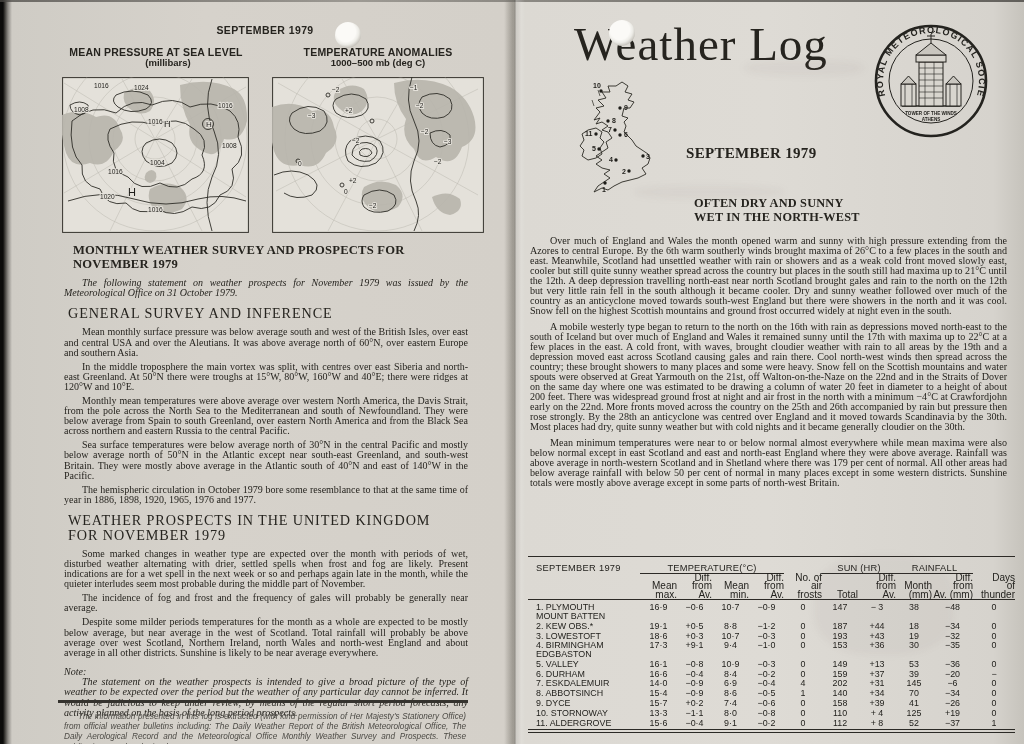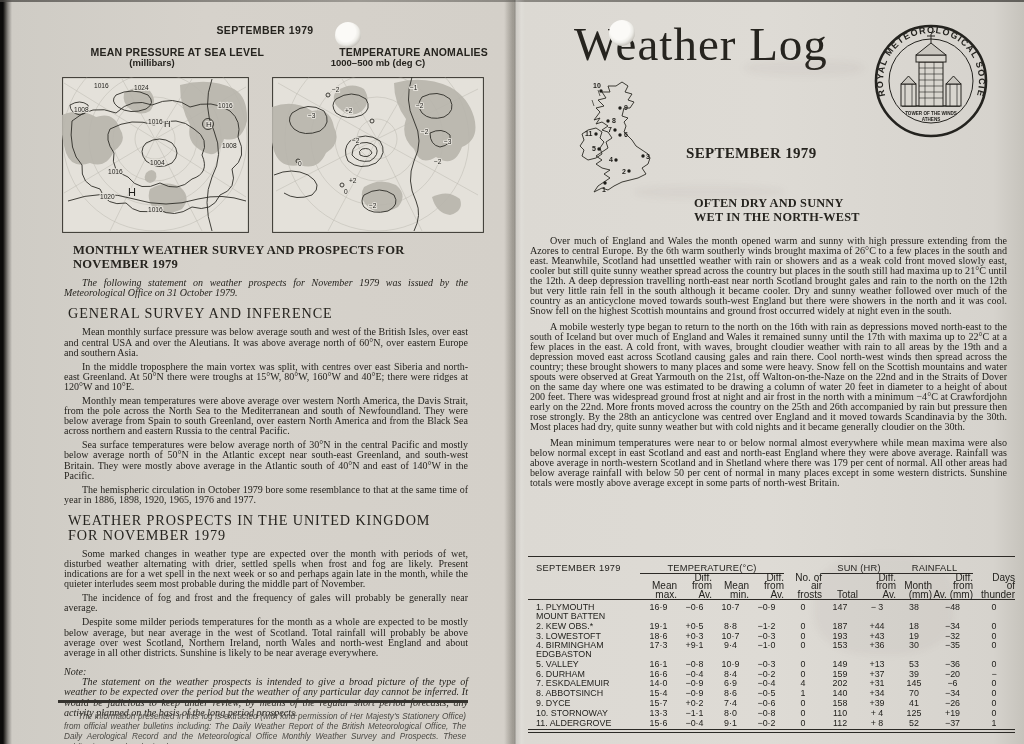--- a/index.html
+++ b/index.html
@@ -6,21 +6,21 @@
   #scan{position:relative;width:1024px;height:744px;overflow:hidden;
     font-family:"Liberation Serif",serif;color:#26241f;
     background:linear-gradient(90deg,#0b0b0a 0,#0b0b0a 3px,#413f3b 5px,#8c8984 8px,#cfccc5 12px,
       #d6d2cb 20%, #d4d0c9 49.2%, #aba79f 50.1%, #dcd9d3 50.9%, #deDBd5 75%, #d6d3cd 97%, #c6c3bc 100%);}
   #scan::before{content:"";position:absolute;left:0;top:0;width:100%;height:2px;
     background:linear-gradient(90deg,#4a4844 0,#8a8781 35%,#55534e 70%,#3f3d39 100%);opacity:.75;}
   .abs{position:absolute;}
   .noselect{user-select:none;}
   
   .top-date{font-family:"Liberation Sans",sans-serif;font-weight:bold;font-size:10.5px;letter-spacing:.4px;text-align:center;}
-  .map-title{font-family:"Liberation Sans",sans-serif;font-weight:bold;font-size:10.5px;text-align:right;line-height:11px;letter-spacing:.2px;}
+  .map-title{font-family:"Liberation Sans",sans-serif;font-weight:bold;font-size:10.5px;text-align:center;line-height:11px;letter-spacing:.2px;}
   .map-sub{font-family:"Liberation Sans",sans-serif;font-weight:bold;font-size:9.5px;text-align:center;line-height:10px;}
   .lcol{left:64px;top:244px;width:404px;}
   .h-survey{font-weight:bold;font-size:12.6px;line-height:13.5px;letter-spacing:.2px;margin:0 0 7px 0;}
   .h-section{font-size:14.2px;line-height:15px;letter-spacing:.9px;margin:8px 0 6px 4px;}
   .body-p{font-size:10px;line-height:10.1px;text-align:justify;text-indent:18px;margin:0 0 4px 0;}
   .intro-p{font-style:italic;font-size:10px;line-height:10.2px;text-align:justify;text-indent:18px;margin:0 0 8px 0;}
   .note-label{font-style:italic;font-size:10px;margin:8px 0 0 0;}
   .note-p{font-style:italic;font-size:10.1px;line-height:10.4px;text-align:justify;text-indent:18px;margin:0;}
   .heavy-rule{left:58px;top:700px;width:410px;height:3px;background:#35332e;}
   .footer-p{left:64px;top:712px;width:402px;font-family:"Liberation Sans",sans-serif;font-style:italic;
@@ -56,21 +56,21 @@
 </head>
 <body>
 
 <div id="scan" class="noselect">
 
   <div class="abs" style="left:0;top:0;width:514px;height:744px;">
 
     <div class="abs top-date" style="left:165px;top:24px;width:200px;">SEPTEMBER 1979</div>
 
     <div class="abs map-title" style="left:48px;top:47px;width:216px;">MEAN PRESSURE AT SEA LEVEL</div>
-    <div class="abs map-sub" style="left:44px;top:58px;width:216px;">(millibars)</div>
+    <div class="abs map-sub" style="left:60px;top:58px;width:216px;">(millibars)</div>
     <div class="abs map-title" style="left:268px;top:47px;width:220px;">TEMPERATURE ANOMALIES</div>
     <div class="abs map-sub" style="left:268px;top:58px;width:220px;">1000–500 mb (deg C)</div>
 
     <div class="abs" style="left:62px;top:77px;">
       <svg width="187" height="156" viewBox="0 0 187 156" id="svg-pressure">
         <rect x="0.6" y="0.6" width="185.8" height="154.8" fill="#e4e1da" stroke="#35332d" stroke-width="1"></rect>
         <g stroke="#a5a299" stroke-width="0.5" fill="none" opacity="0.65">
           <circle cx="93" cy="62" r="20"></circle>
             <circle cx="93" cy="62" r="42"></circle>
             <circle cx="93" cy="62" r="66"></circle>

